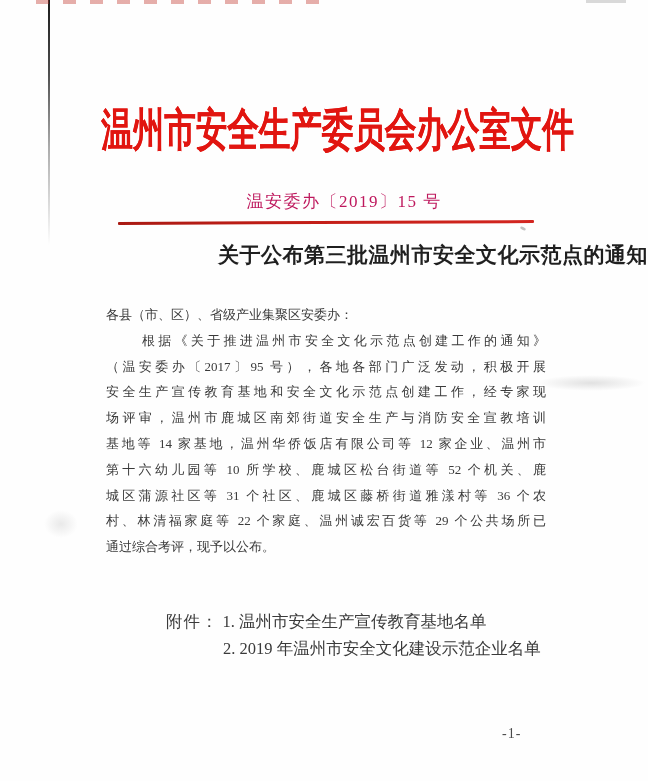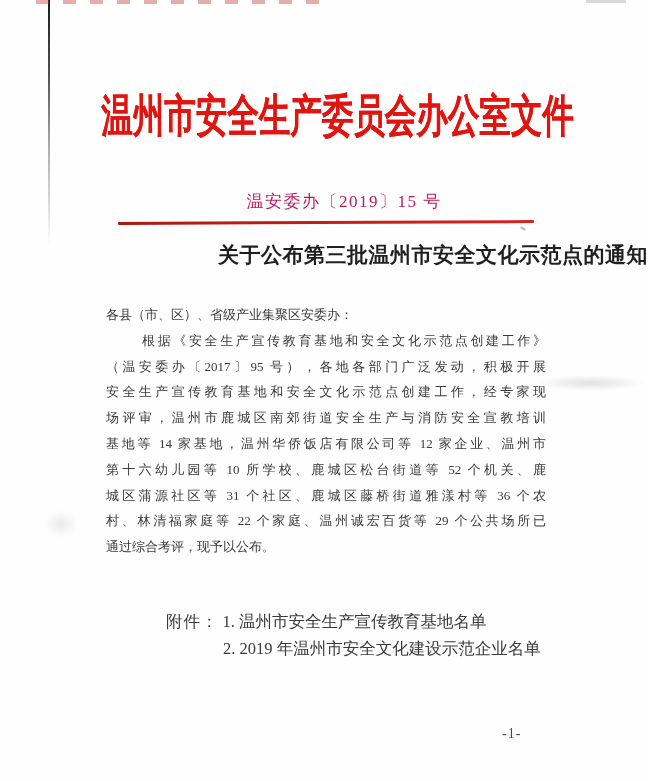--- a/index.html
+++ b/index.html
@@ -45,21 +45,21 @@
     position: absolute; top: 510px; left: 44px; width: 34px; height: 28px;
     background: radial-gradient(ellipse at center, rgba(160,160,160,0.22), rgba(160,160,160,0) 70%);
   }
   .artifact-dot {
     position: absolute; top: 227px; left: 520px; width: 6px; height: 3px;
     background: rgba(120,120,120,0.45); border-radius: 50%;
     transform: rotate(25deg);
   }
 
   .red-header {
-    position: absolute; top: 86px; left: 0; width: 100%;
+    position: absolute; top: 100px; left: 0; width: 100%;
     text-align: center;
   }
   .red-header .txt {
     display: inline-block;
     font-size: 45px;
     font-weight: bold;
     color: var(--header-red);
     white-space: nowrap;
     transform: scaleX(0.70);
     transform-origin: 50% 50%;
@@ -147,21 +147,21 @@
   </div>
 
   <div class="doc-number">温安委办〔2019〕15 号</div>
 
   <div class="divider"></div>
 
   <div class="doc-title">关于公布第三批温州市安全文化示范点的通知</div>
 
   <div class="body-block">
     <div class="bline">各县（市、区）、省级产业集聚区安委办：</div>
-    <div class="bline fill indent">根据《安全生产宣传教育基地和安全文化示范点创建工作》</div>
+    <div class="bline fill indent">根据《关于推进温州市安全文化示范点创建工作的通知》</div>
     <div class="bline fill">（温安委办〔2017〕95 号），各地各部门广泛发动，积极开展</div>
     <div class="bline fill">安全生产宣传教育基地和安全文化示范点创建工作，经专家现</div>
     <div class="bline fill">场评审，温州市鹿城区南郊街道安全生产与消防安全宣教培训</div>
     <div class="bline fill">基地等 14 家基地，温州华侨饭店有限公司等 12 家企业、温州市</div>
     <div class="bline fill">第十六幼儿园等 10 所学校、鹿城区松台街道等 52 个机关、鹿</div>
     <div class="bline fill">城区蒲源社区等 31 个社区、鹿城区藤桥街道雅漾村等 36 个农</div>
     <div class="bline fill">村、林清福家庭等 22 个家庭、温州诚宏百货等 29 个公共场所已</div>
     <div class="bline">通过综合考评，现予以公布。</div>
   </div>
 

